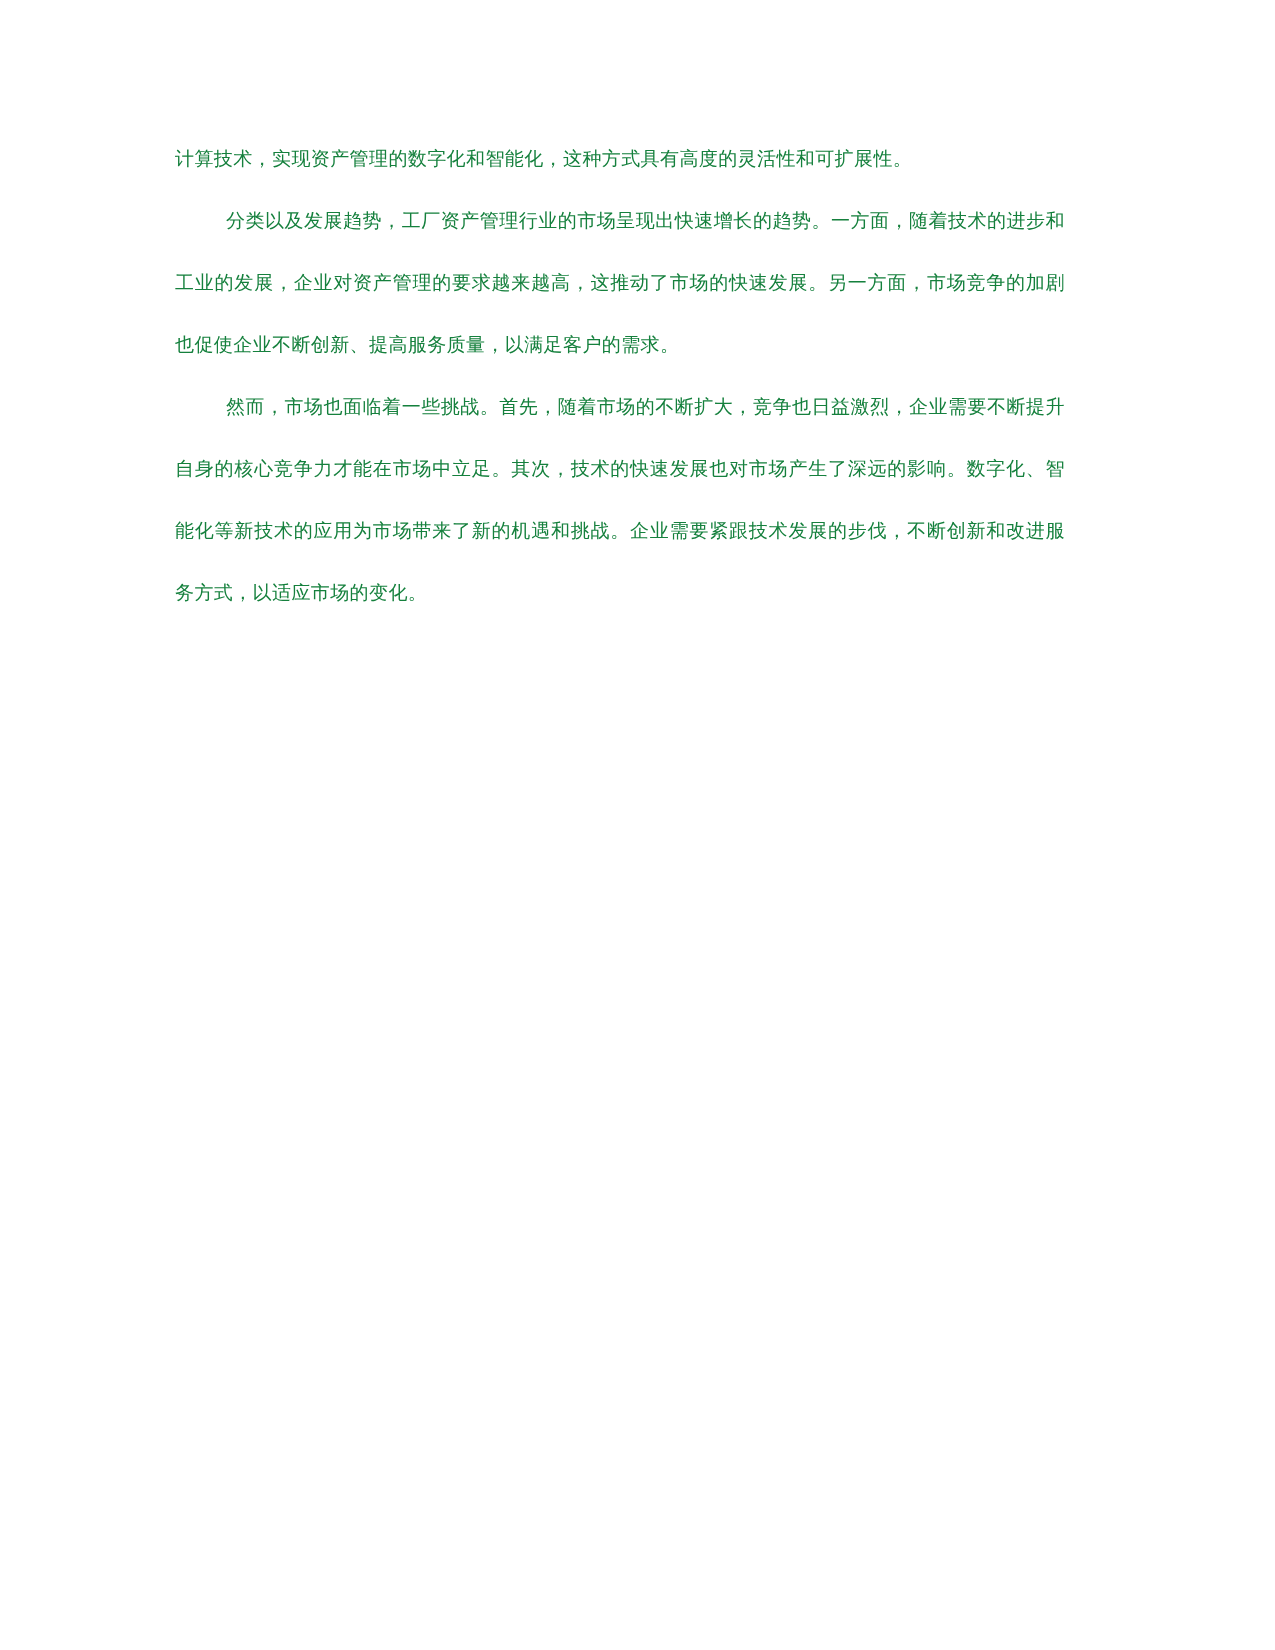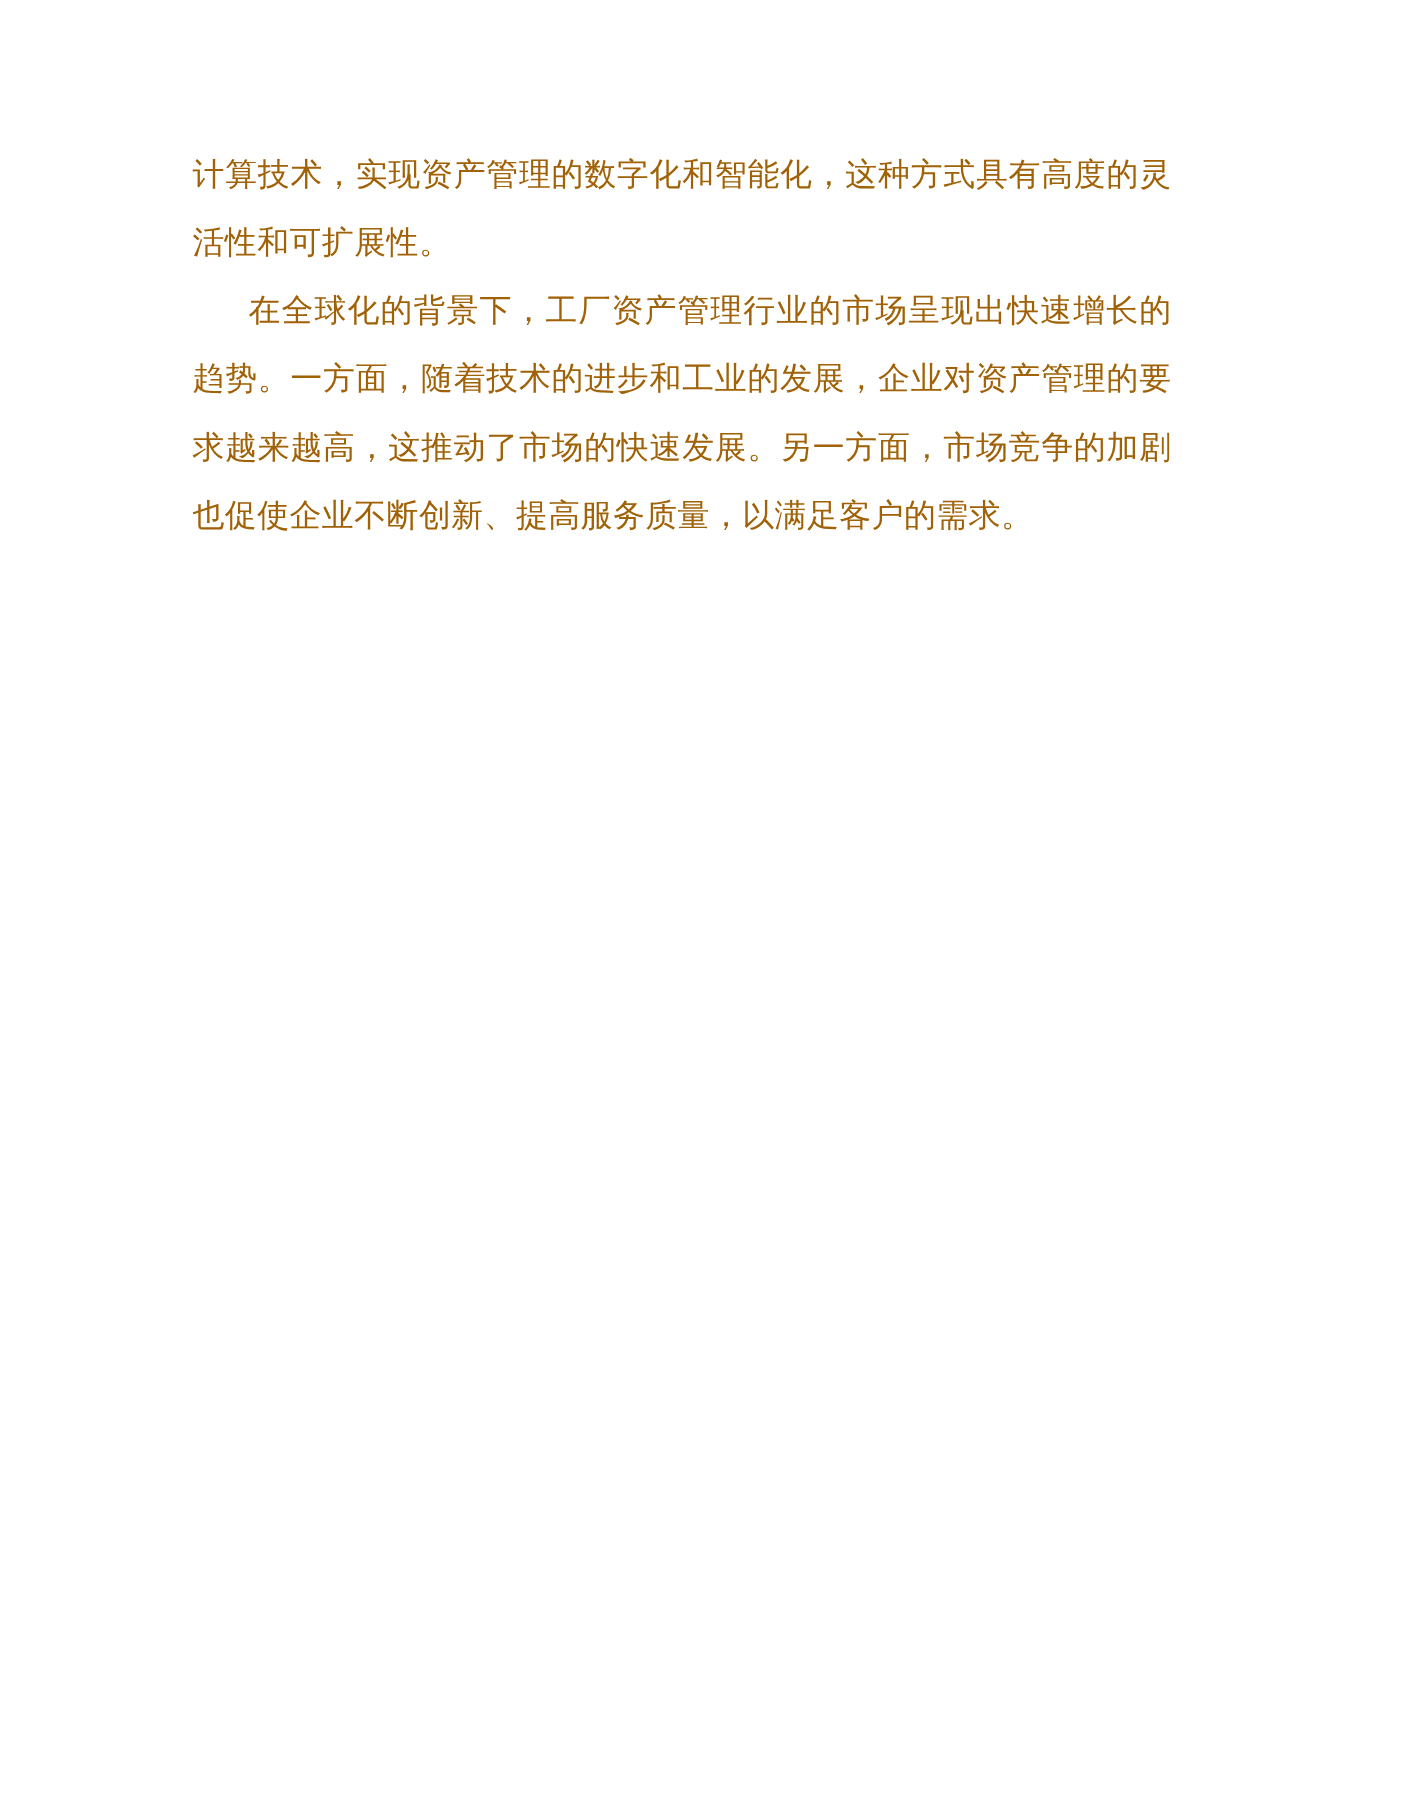--- a/index.html
+++ b/index.html
@@ -16,34 +16,35 @@
     overflow: hidden;
   }
   .content {
     position: absolute;
     left: 175px;
     top: 128px;
     width: 890px;
   }
   .para {
     font-family: "Liberation Sans", "DejaVu Sans", sans-serif;
-    font-size: 29px;
+    font-size: 19px;
     line-height: 62px;
-    color: #a16207;
+    color: #15803d;
     text-align: justify;
     text-justify: inter-character;
     letter-spacing: 0.4px;
     margin: 0 0 0 0;
     word-break: break-all;
   }
   .para.indent {
     text-indent: 51px;
   }
 </style>
 </head>
 <body>
 
 <div class="page">
   <div class="content">
     <p class="para">计算技术，实现资产管理的数字化和智能化，这种方式具有高度的灵活性和可扩展性。</p>
-    <p class="para indent">在全球化的背景下，工厂资产管理行业的市场呈现出快速增长的趋势。一方面，随着技术的进步和工业的发展，企业对资产管理的要求越来越高，这推动了市场的快速发展。另一方面，市场竞争的加剧也促使企业不断创新、提高服务质量，以满足客户的需求。</p>
+    <p class="para indent">分类以及发展趋势，工厂资产管理行业的市场呈现出快速增长的趋势。一方面，随着技术的进步和工业的发展，企业对资产管理的要求越来越高，这推动了市场的快速发展。另一方面，市场竞争的加剧也促使企业不断创新、提高服务质量，以满足客户的需求。</p>
+    <p class="para indent">然而，市场也面临着一些挑战。首先，随着市场的不断扩大，竞争也日益激烈，企业需要不断提升自身的核心竞争力才能在市场中立足。其次，技术的快速发展也对市场产生了深远的影响。数字化、智能化等新技术的应用为市场带来了新的机遇和挑战。企业需要紧跟技术发展的步伐，不断创新和改进服务方式，以适应市场的变化。</p>
   </div>
 </div>
 
 </body></html>

